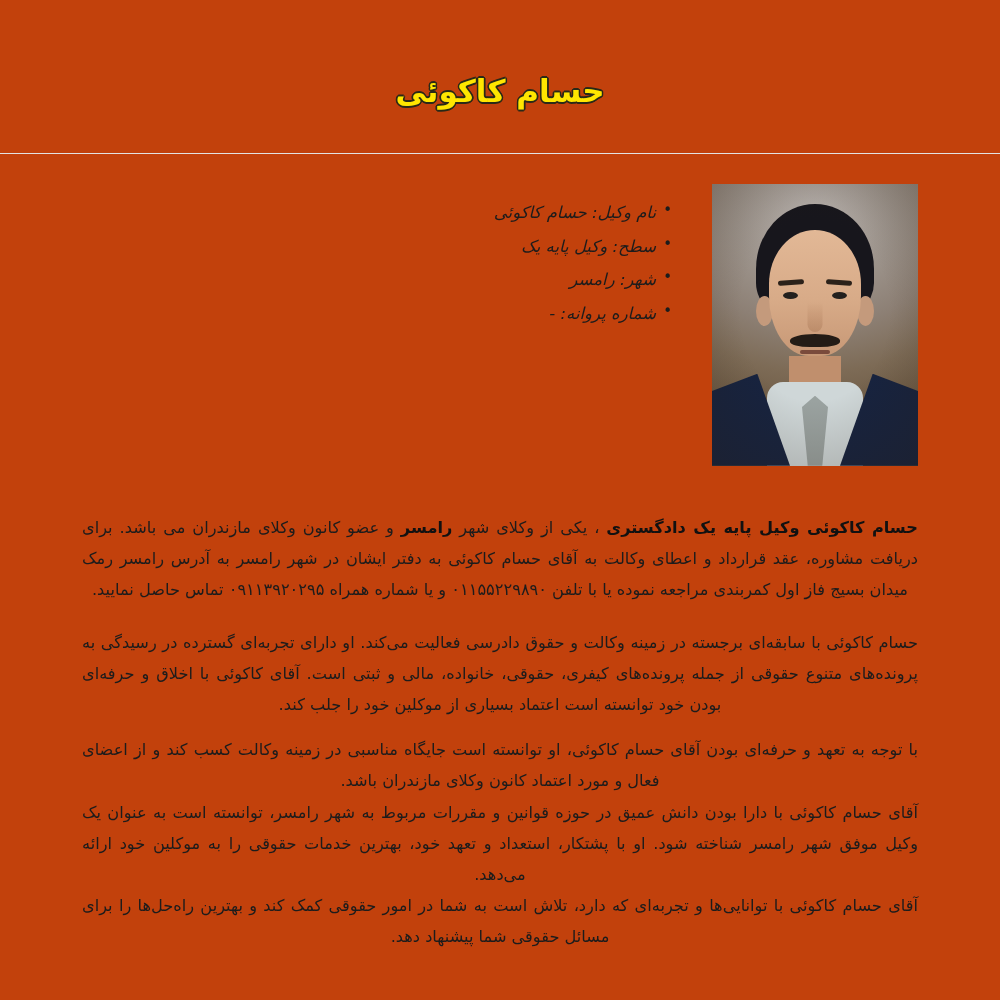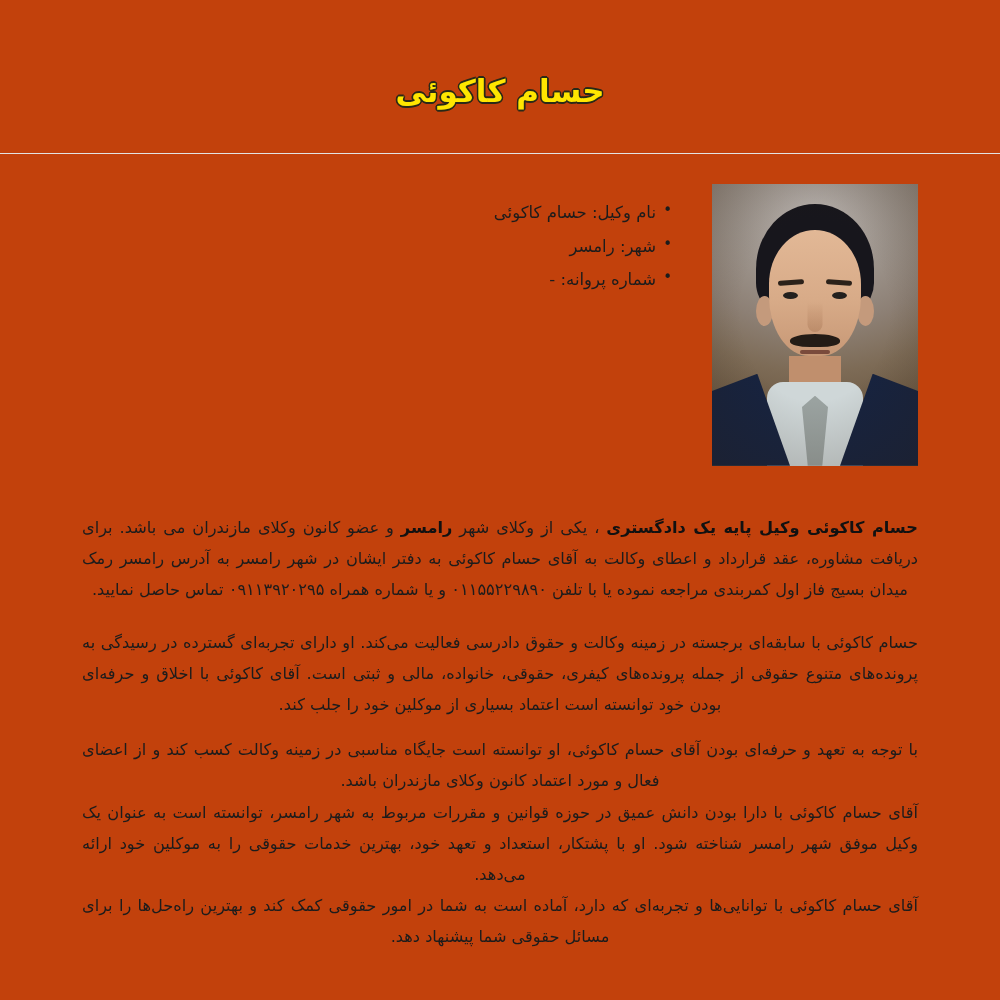--- a/index.html
+++ b/index.html
@@ -57,20 +57,21 @@
   }
 
   
   .profile {
     display: flex;
     flex-direction: row-reverse;
     align-items: flex-start;
     justify-content: space-between;
     padding: 30px 82px 0 82px;
     box-sizing: border-box;
+    font-style: italic;
   }
 
   .info-list {
     list-style: none;
     margin: 0;
     padding: 0;
     flex: 1 1 auto;
     text-align: right;
     padding-top: 12px;
   }
@@ -276,20 +277,21 @@
   <div class="title-bar">
     <h1 class="page-title">حسام کاکوئی</h1>
   </div>
 
   <div class="divider"></div>
 
   <div class="profile">
 
     <ul class="info-list">
       <li>نام وکیل: حسام کاکوئی</li>
+      <li>سطح: وکیل پایه یک</li>
       <li>شهر: رامسر</li>
       <li>شماره پروانه: -</li>
     </ul>
 
     <div class="photo-frame">
       <div class="bg"></div>
       <div class="ph-hair"></div>
       <div class="ph-ear l"></div>
       <div class="ph-ear r"></div>
       <div class="ph-face"></div>
@@ -311,17 +313,17 @@
   </div>
 
   <div class="content">
 
     <p class="lead"><b>حسام کاکوئی وکیل پایه یک دادگستری</b><span> ، یکی از وکلای شهر </span><b>رامسر</b><span> و عضو کانون وکلای مازندران می باشد. برای دریافت مشاوره، عقد قرارداد و اعطای وکالت به آقای حسام کاکوئی به دفتر ایشان در شهر رامسر به آدرس رامسر رمک میدان بسیج فاز اول کمربندی مراجعه نموده یا با تلفن ۰۱۱۵۵۲۲۹۸۹۰ و یا شماره همراه ۰۹۱۱۳۹۲۰۲۹۵ تماس حاصل نمایید.</span></p>
 
     <p class="para">حسام کاکوئی با سابقه‌ای برجسته در زمینه وکالت و حقوق دادرسی فعالیت می‌کند. او دارای تجربه‌ای گسترده در رسیدگی به پرونده‌های متنوع حقوقی از جمله پرونده‌های کیفری، حقوقی، خانواده، مالی و ثبتی است. آقای کاکوئی با اخلاق و حرفه‌ای بودن خود توانسته است اعتماد بسیاری از موکلین خود را جلب کند.</p>
     <div class="block-gap"></div>
     <p class="para">با توجه به تعهد و حرفه‌ای بودن آقای حسام کاکوئی، او توانسته است جایگاه مناسبی در زمینه وکالت کسب کند و از اعضای فعال و مورد اعتماد کانون وکلای مازندران باشد.</p>
     <p class="para">آقای حسام کاکوئی با دارا بودن دانش عمیق در حوزه قوانین و مقررات مربوط به شهر رامسر، توانسته است به عنوان یک وکیل موفق شهر رامسر شناخته شود. او با پشتکار، استعداد و تعهد خود، بهترین خدمات حقوقی را به موکلین خود ارائه می‌دهد.</p>
-    <p class="para">آقای حسام کاکوئی با توانایی‌ها و تجربه‌ای که دارد، آماده است به شما در امور حقوقی کمک کند و بهترین راه‌حل‌ها را برای مسائل حقوقی شما پیشنهاد دهد.</p>
+    <p class="para">آقای حسام کاکوئی با توانایی‌ها و تجربه‌ای که دارد، تلاش است به شما در امور حقوقی کمک کند و بهترین راه‌حل‌ها را برای مسائل حقوقی شما پیشنهاد دهد.</p>
 
   </div>
 
 </div>
 
 </body></html>

